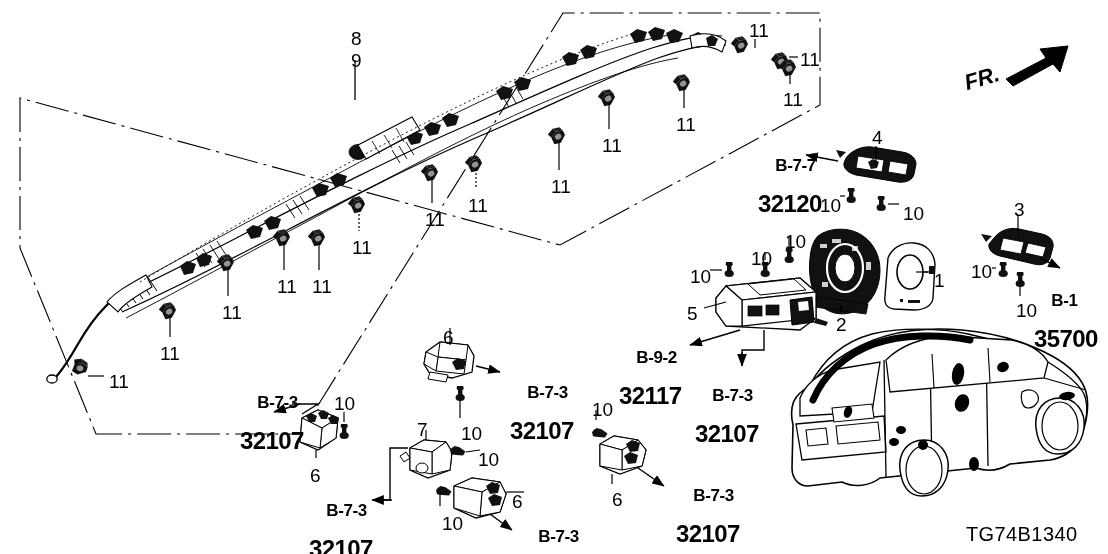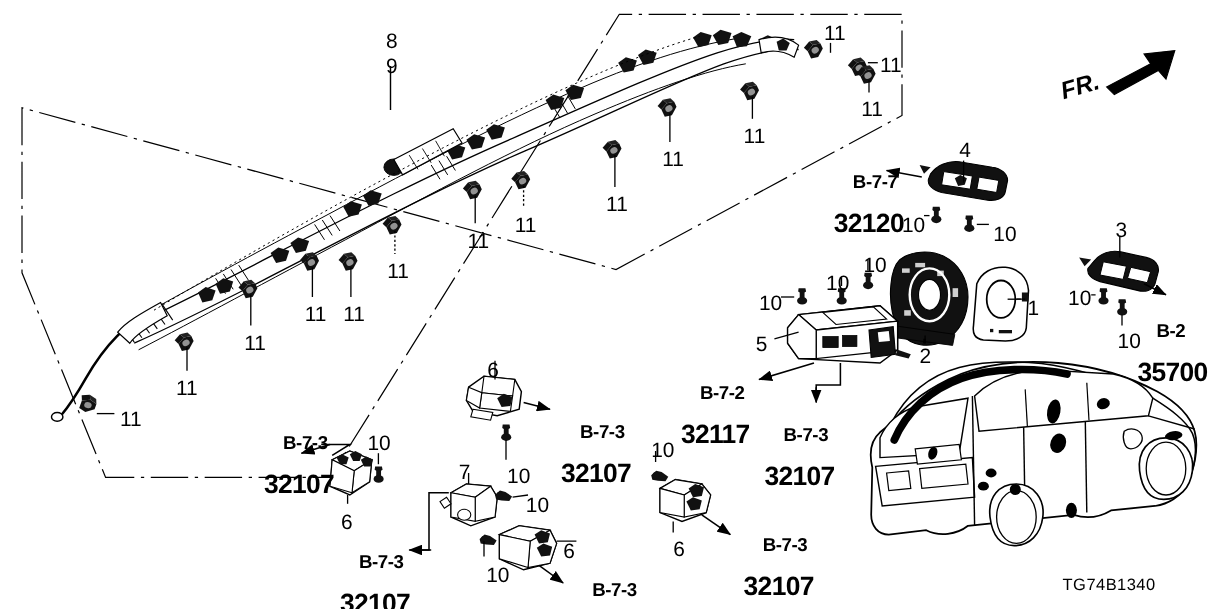--- a/index.html
+++ b/index.html
@@ -50,21 +50,21 @@
   }
   .fr-text {
     font-size: 22px;
     font-weight: bold;
     font-style: italic;
     transform: rotate(-16deg);
     transform-origin: left bottom;
     letter-spacing: 0px;
   }
   .code {
-    font-size: 15px;
+    font-size: 20px;
     font-weight: 400;
     letter-spacing: 0.4px;
   }
 </style>
 </head>
 <body>
 
 <div id="diagram-root">
 
   <svg id="vector-layer" viewBox="0 0 1108 554">
@@ -573,25 +573,25 @@
   <div class="lbl num" style="left:277px; top:277px;">11</div>
   <div class="lbl num" style="left:222px; top:303px;">11</div>
   <div class="lbl num" style="left:160px; top:344px;">11</div>
   <div class="lbl num" style="left:109px; top:372px;">11</div>
 
   <div class="lbl ref" style="left:758px; top:140px;">
     <span>B-7-7</span>
     <span class="ref-l2">32120</span>
   </div>
   <div class="lbl ref" style="left:1034px; top:275px;">
-    <span>B-2</span>
+    <span>B-1</span>
     <span class="ref-l2">35700</span>
   </div>
   <div class="lbl ref" style="left:619px; top:332px;">
-    <span>B-7-2</span>
+    <span>B-9-2</span>
     <span class="ref-l2">32117</span>
   </div>
   <div class="lbl ref" style="left:695px; top:370px;">
     <span>B-7-3</span>
     <span class="ref-l2">32107</span>
   </div>
   <div class="lbl ref" style="left:510px; top:367px;">
     <span>B-7-3</span>
     <span class="ref-l2">32107</span>
   </div>

